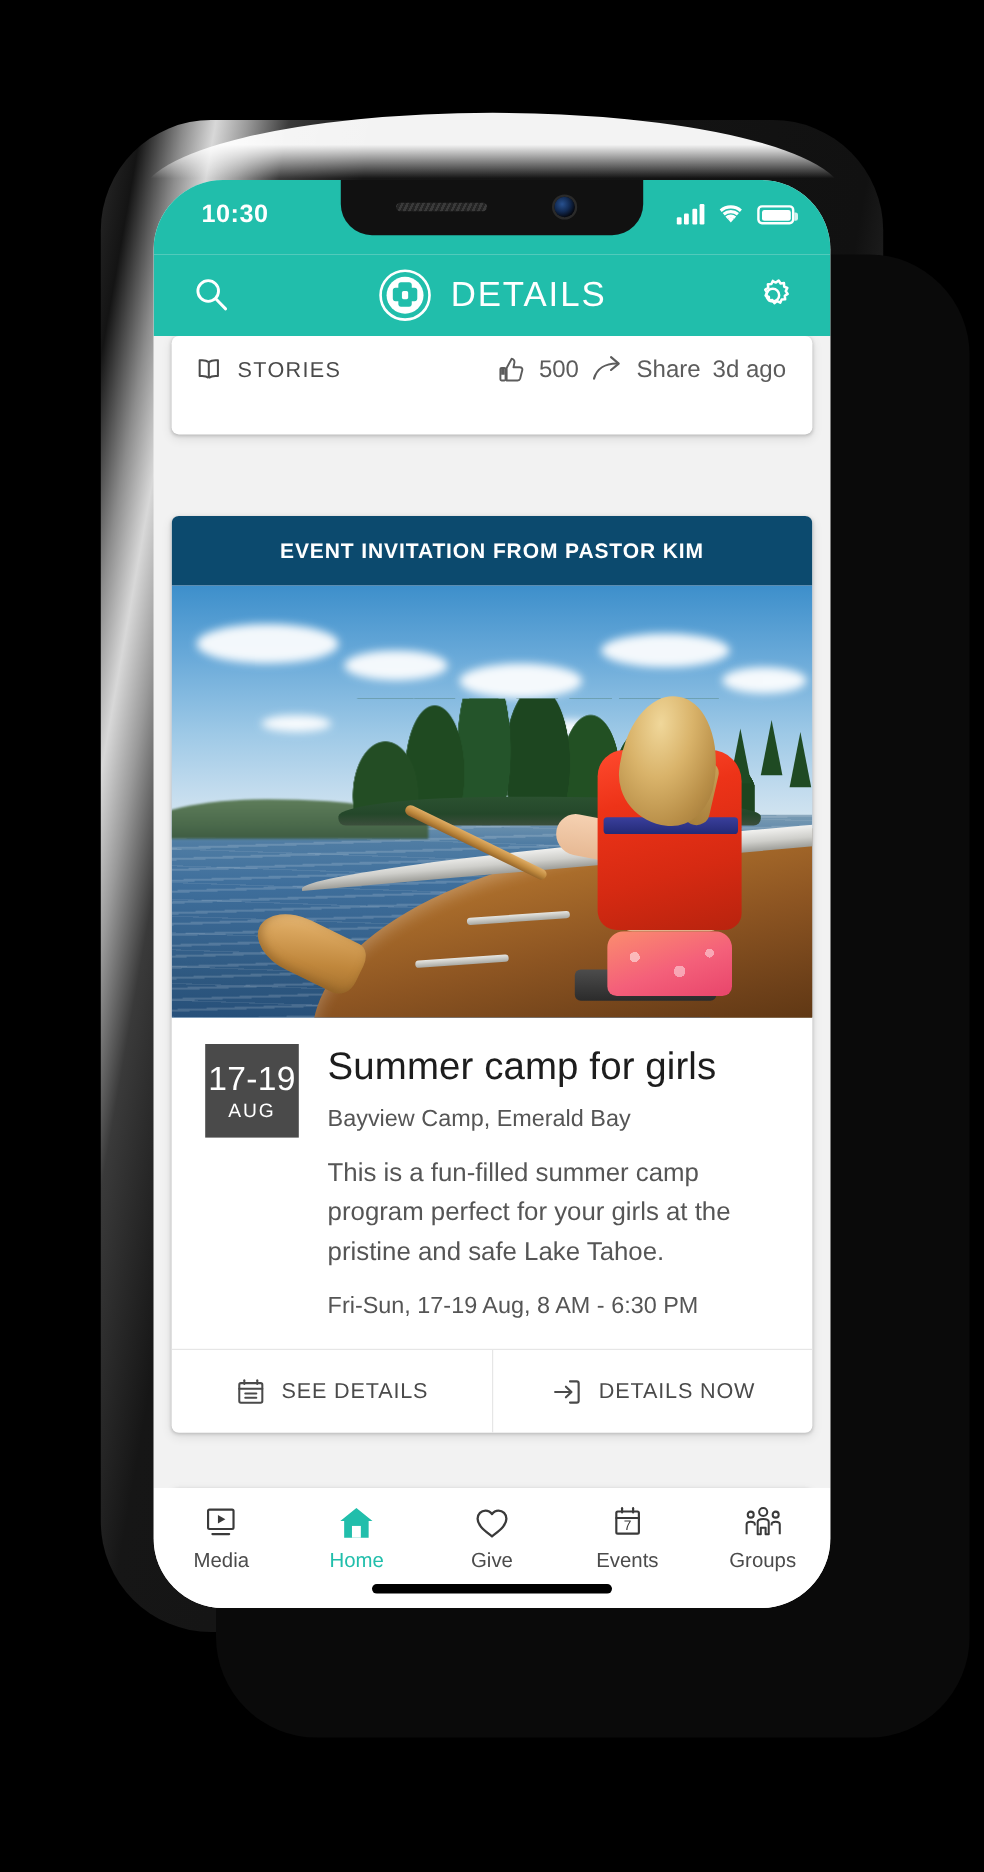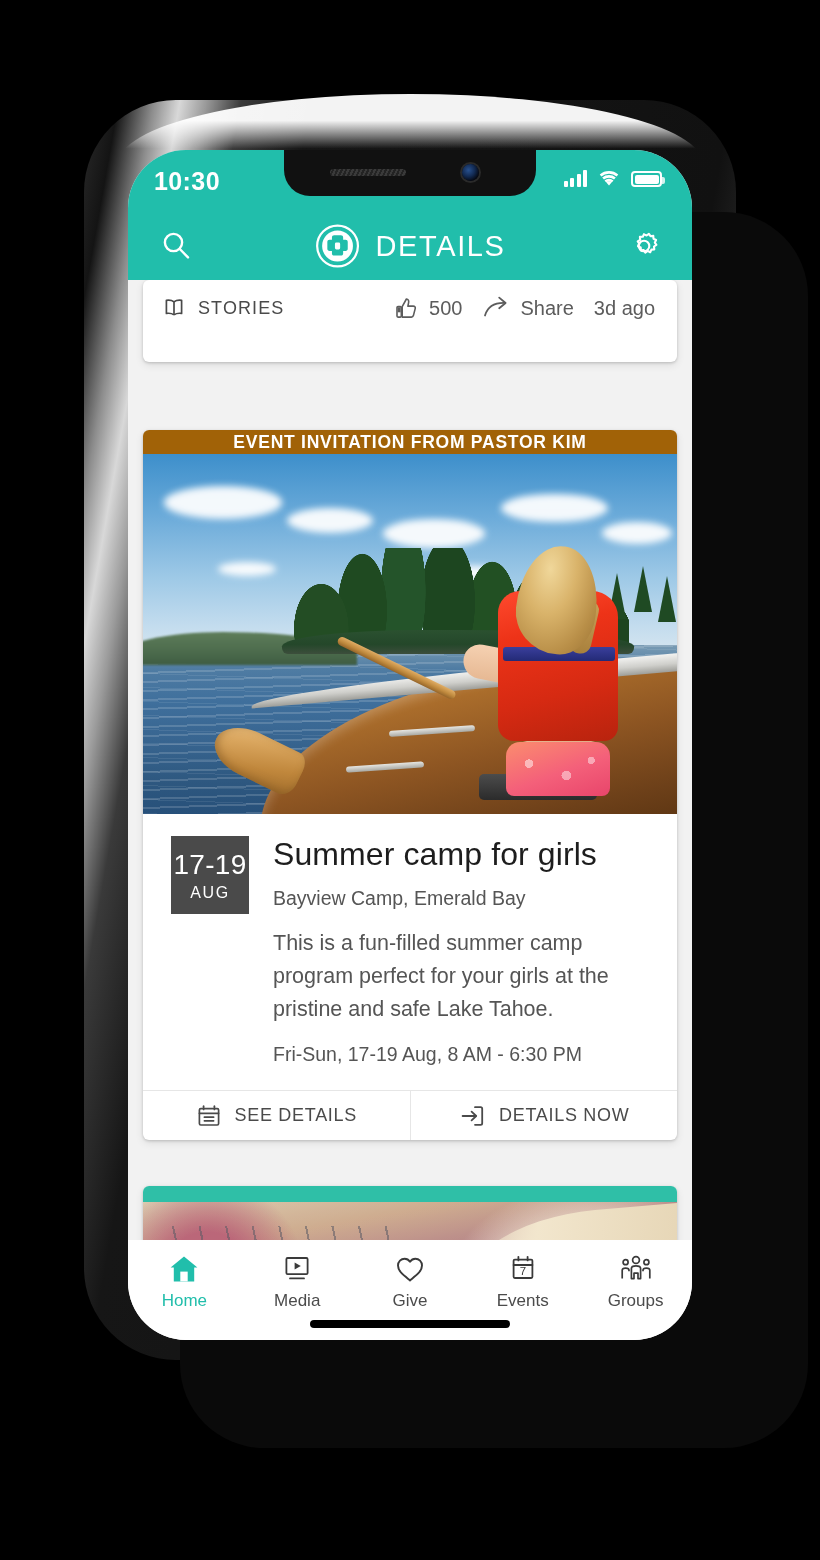--- a/index.html
+++ b/index.html
@@ -70,22 +70,22 @@
   }
 
   
   #status-bar {
     position: relative;
     height: 62px;
     background: #21beab;
     z-index: 30;
   }
   #status-time {
-    position: absolute; left: 26px; top: 17px;
-    color: #fff; font-size: 25px; font-weight: bold;
+    position: absolute; left: 40px; top: 17px;
+    color: #fff; font-size: 21px; font-weight: bold;
     letter-spacing: .4px;
   }
   #status-right {
     position: absolute; right: 30px; top: 20px;
     display: flex; align-items: flex-end; gap: 11px;
   }
   .signal-bars { display: flex; align-items: flex-end; gap: 2.5px; height: 17px; }
   .signal-bars i { display: block; width: 4px; background: #fff; border-radius: 1px; }
   .signal-bars i:nth-child(1) { height: 6px; }
   .signal-bars i:nth-child(2) { height: 9px; }
@@ -131,29 +131,29 @@
   }
 
   
   #card-stories { margin-bottom: 68px; }
   #stories-row {
     display: flex; align-items: center;
     height: 56px; padding: 0 22px 0 18px;
   }
   #stories-left { display:flex; align-items:center; gap:11px; }
   #stories-label { font-size: 18px; letter-spacing: 1.1px; color: #4a4a4a; }
-  #stories-actions { margin-left: auto; display:flex; align-items:center; gap: 20px; }
+  #stories-actions { margin-left: auto; display:flex; align-items:center; gap: 10px; }
   .action-grp { display:flex; align-items:center; gap: 9px; }
   .action-txt { font-size: 20px; color: #5c5c5c; }
   #stories-filler { height: 26px; }
 
   
   #event-banner {
-    background: #a16207;
-    height: 24px;
+    background: #0c4a6e;
+    height: 58px;
     display: flex; align-items: center; justify-content: center;
   }
   #event-banner-text {
     color: #fff; font-size: 17.5px; font-weight: bold; letter-spacing: .75px;
   }
 
   
   #event-photo { position: relative; height: 360px; overflow: hidden; background:#5a86b0; }
   .ph { position: absolute; }
   #sky { left:0; top:0; right:0; height: 56%;
@@ -271,21 +271,21 @@
   #date-badge-range { font-size: 28px; letter-spacing: .3px; }
   #date-badge-month { font-size: 16px; letter-spacing: 1.6px; }
   #event-text { flex: 1; min-width: 0; }
   #event-title { font-size: 32px; color: #1d1d1d; font-weight: 400;
     margin-bottom: 14px; letter-spacing: .1px; }
   #event-desc { font-size: 21.5px; line-height: 33px; color: #555; margin-bottom: 17px; }
   #event-location { font-size: 19.5px; color: #555; margin-bottom: 17px; }
   #event-when { font-size: 19.5px; color: #555; }
 
   
-  #event-footer { display: flex; border-top: 1px solid #e6e6e6; height: 50px; }
+  #event-footer { display: flex; border-top: 1px solid #e6e6e6; height: 70px; }
   .footer-btn {
     flex: 1; display: flex; align-items: center; justify-content: center; gap: 13px;
   }
   #see-details-btn { border-right: 1px solid #e6e6e6; }
   .footer-btn-label { font-size: 18px; letter-spacing: .7px; color: #4a4a4a; }
 
   
   #card-next { margin-top: 46px; }
   #next-banner { height: 16px; background: #2fbfa7; }
   #next-photo {
@@ -513,39 +513,39 @@
       <div id="next-banner"></div>
       <div id="next-photo">
         <div id="next-fence"></div>
         <div id="next-path"></div>
       </div>
     </div>
   </div>
 
   <div id="bottom-nav">
 
-    <div class="nav-item active">
-      <span class="nav-icon">
-        <svg width="32" height="30" viewBox="0 0 32 30">
-          <path d="M16 2.6 2.6 13.4h3.2v14h20.4v-14h3.2Z" fill="#21beab"></path>
-          <rect x="12.3" y="17.6" width="7.4" height="9.8" fill="#fff"></rect>
-        </svg>
-      </span>
-      <span class="nav-label">Home</span>
-    </div>
-
     <div class="nav-item">
       <span class="nav-icon">
         <svg width="32" height="30" viewBox="0 0 32 30">
           <rect x="5.4" y="4" width="21.2" height="16.2" rx="1.2" fill="none" stroke="#3a3a3a" stroke-width="1.8"></rect>
           <path d="M13.6 8.6v7l6.2-3.5Z" fill="#3a3a3a"></path>
           <line x1="9" y1="24.4" x2="23" y2="24.4" stroke="#3a3a3a" stroke-width="1.8" stroke-linecap="round"></line>
         </svg>
       </span>
       <span class="nav-label">Media</span>
+    </div>
+
+    <div class="nav-item active">
+      <span class="nav-icon">
+        <svg width="32" height="30" viewBox="0 0 32 30">
+          <path d="M16 2.6 2.6 13.4h3.2v14h20.4v-14h3.2Z" fill="#21beab"></path>
+          <rect x="12.3" y="17.6" width="7.4" height="9.8" fill="#fff"></rect>
+        </svg>
+      </span>
+      <span class="nav-label">Home</span>
     </div>
 
     <div class="nav-item">
       <span class="nav-icon">
         <svg width="32" height="30" viewBox="0 0 32 30">
           <path d="M16 26.4C9.4 21 4 17.2 4 11.6 4 7.6 7 4.8 10.6 4.8c2.3 0 4.2 1.2 5.4 3 1.2-1.8 3.1-3 5.4-3C25 4.8 28 7.6 28 11.6c0 5.6-5.4 9.4-12 14.8Z" fill="none" stroke="#3a3a3a" stroke-width="1.9" stroke-linejoin="round"></path>
         </svg>
       </span>
       <span class="nav-label">Give</span>
     </div>

